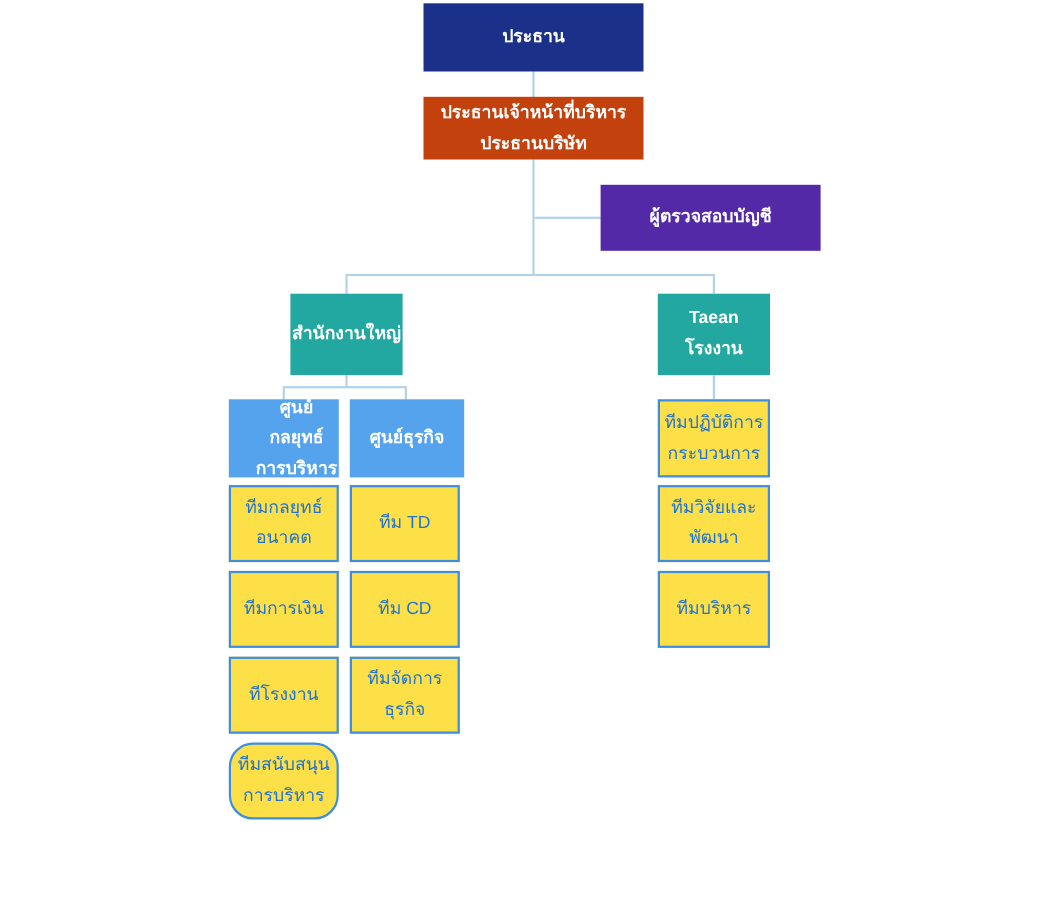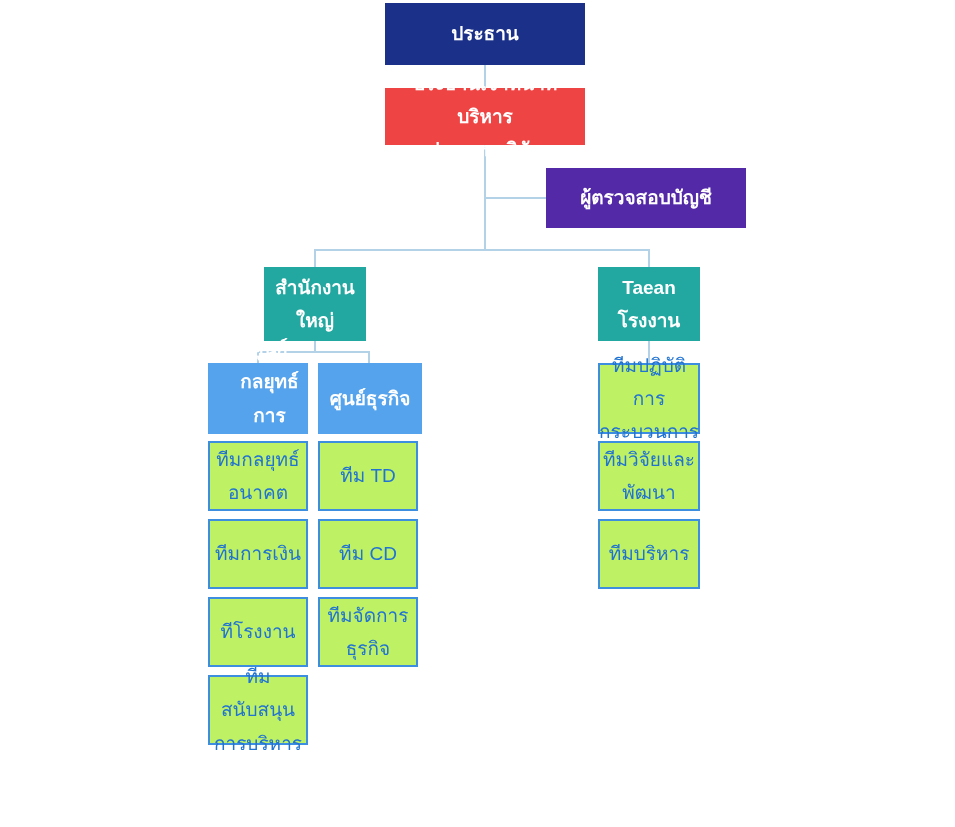--- a/index.html
+++ b/index.html
@@ -16,34 +16,34 @@
     overflow: hidden;
   }
   .node {
     position: absolute;
     display: flex;
     align-items: center;
     justify-content: center;
     text-align: center;
     box-sizing: border-box;
     white-space: pre-line;
-    font-size: 19px;
+    font-size: 16px;
     line-height: 1.75;
   }
   .solid {
     color: #ffffff;
     font-weight: bold;
   }
   .navy   { background: #1b3189; }
   .blue   { background: #1e88d8; }
   .purple { background: #5429a8; }
   .teal   { background: #22a8a0; }
   .lblue  { background: #55a3ec; }
   .team {
-    background: #bef264;
+    background: #fde047;
     border: 2px solid #3e8ee0;
     color: #2173d2;
     font-weight: normal;
   }
   .connector {
     position: absolute;
     background: #b3d2e8;
   }
 </style>
 </head>
@@ -60,21 +60,21 @@
   <div class="connector" style="left: 314px; top: 341px; width: 2px; height: 11px; background-color: rgb(179, 210, 232);"></div>
   <div class="connector" style="left: 257px; top: 351px; width: 113px; height: 2px; background-color: rgb(179, 210, 232);"></div>
   <div class="connector" style="left: 257px; top: 353px; width: 2px; height: 10px; background-color: rgb(179, 210, 232);"></div>
   <div class="connector" style="left: 368px; top: 353px; width: 2px; height: 10px; background-color: rgb(179, 210, 232);"></div>
   <div class="connector" style="left: 648px; top: 341px; width: 2px; height: 22px; background-color: rgb(179, 210, 232);"></div>
 
   <div class="node solid navy" style="left: 385px; top: 3px; width: 200px; height: 62px; background-color: rgb(27, 49, 137);">
     <span>ประธาน</span>
   </div>
 
-  <div class="node solid blue" style="left: 385px; top: 88px; width: 200px; height: 57px; background-color: #ef4444;">
+  <div class="node solid blue" style="left: 385px; top: 88px; width: 200px; height: 57px; background-color: #c2410c;">
     <span>ประธานเจ้าหน้าที่บริหาร
 ประธานบริษัท</span>
   </div>
 
   <div class="node solid purple" style="left: 546px; top: 168px; width: 200px; height: 60px; background-color: rgb(84, 41, 168);">
     <span>ผู้ตรวจสอบบัญชี</span>
   </div>
 
   <div class="node solid teal" style="left: 264px; top: 267px; width: 102px; height: 74px; background-color: rgb(34, 168, 160);">
     <span>สำนักงานใหญ่</span>
@@ -96,21 +96,21 @@
   <div class="node team" style="left: 208px; top: 441px; width: 100px; height: 70px; border-color: rgb(62, 142, 224); color: rgb(33, 115, 210);">
     <span>ทีมกลยุทธ์
 อนาคต</span>
   </div>
   <div class="node team" style="left: 208px; top: 519px; width: 100px; height: 70px; border-color: rgb(62, 142, 224); color: rgb(33, 115, 210);">
     <span>ทีมการเงิน</span>
   </div>
   <div class="node team" style="left: 208px; top: 597px; width: 100px; height: 70px; border-color: rgb(62, 142, 224); color: rgb(33, 115, 210);">
     <span>ทีโรงงาน</span>
   </div>
-  <div class="node team" style="left: 208px; top: 675px; width: 100px; height: 70px; border-color: rgb(62, 142, 224); color: rgb(33, 115, 210);">
+  <div class="node team" style="left: 208px; top: 675px; width: 100px; height: 70px; border-color: rgb(62, 142, 224); color: rgb(33, 115, 210); border-radius: 22px;">
     <span>ทีมสนับสนุน
 การบริหาร</span>
   </div>
 
   <div class="node team" style="left: 318px; top: 441px; width: 100px; height: 70px; border-color: rgb(62, 142, 224); color: rgb(33, 115, 210);">
     <span>ทีม TD</span>
   </div>
   <div class="node team" style="left: 318px; top: 519px; width: 100px; height: 70px; border-color: rgb(62, 142, 224); color: rgb(33, 115, 210);">
     <span>ทีม CD</span>
   </div>

